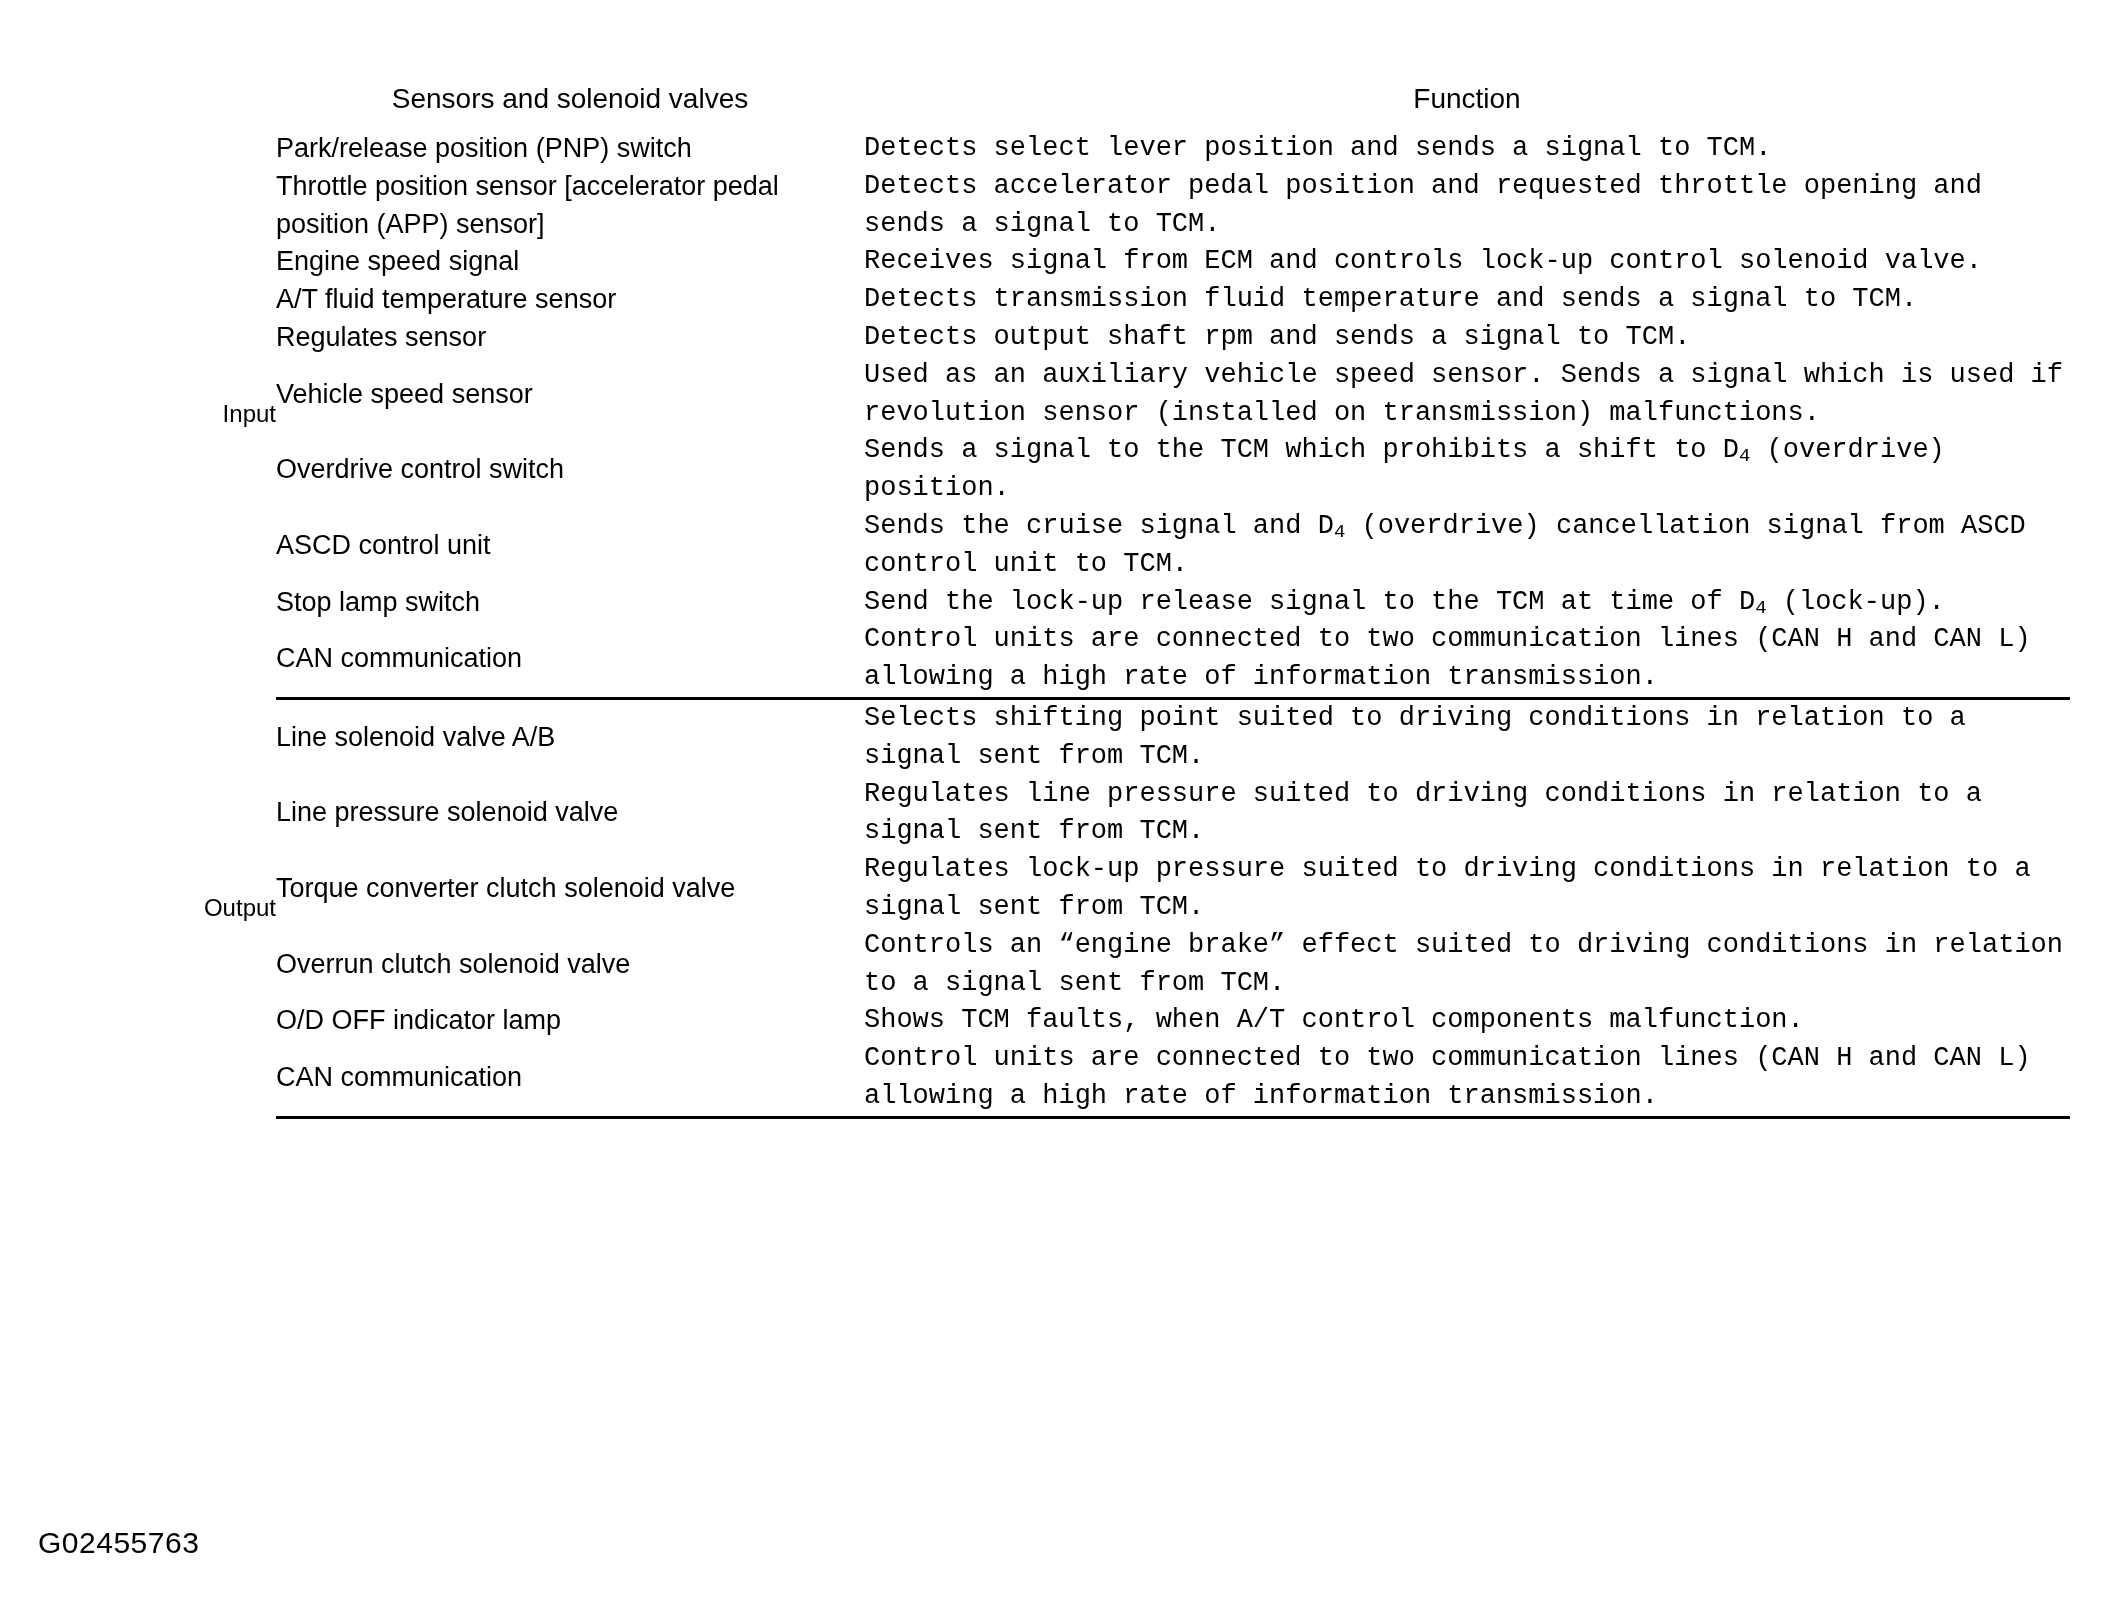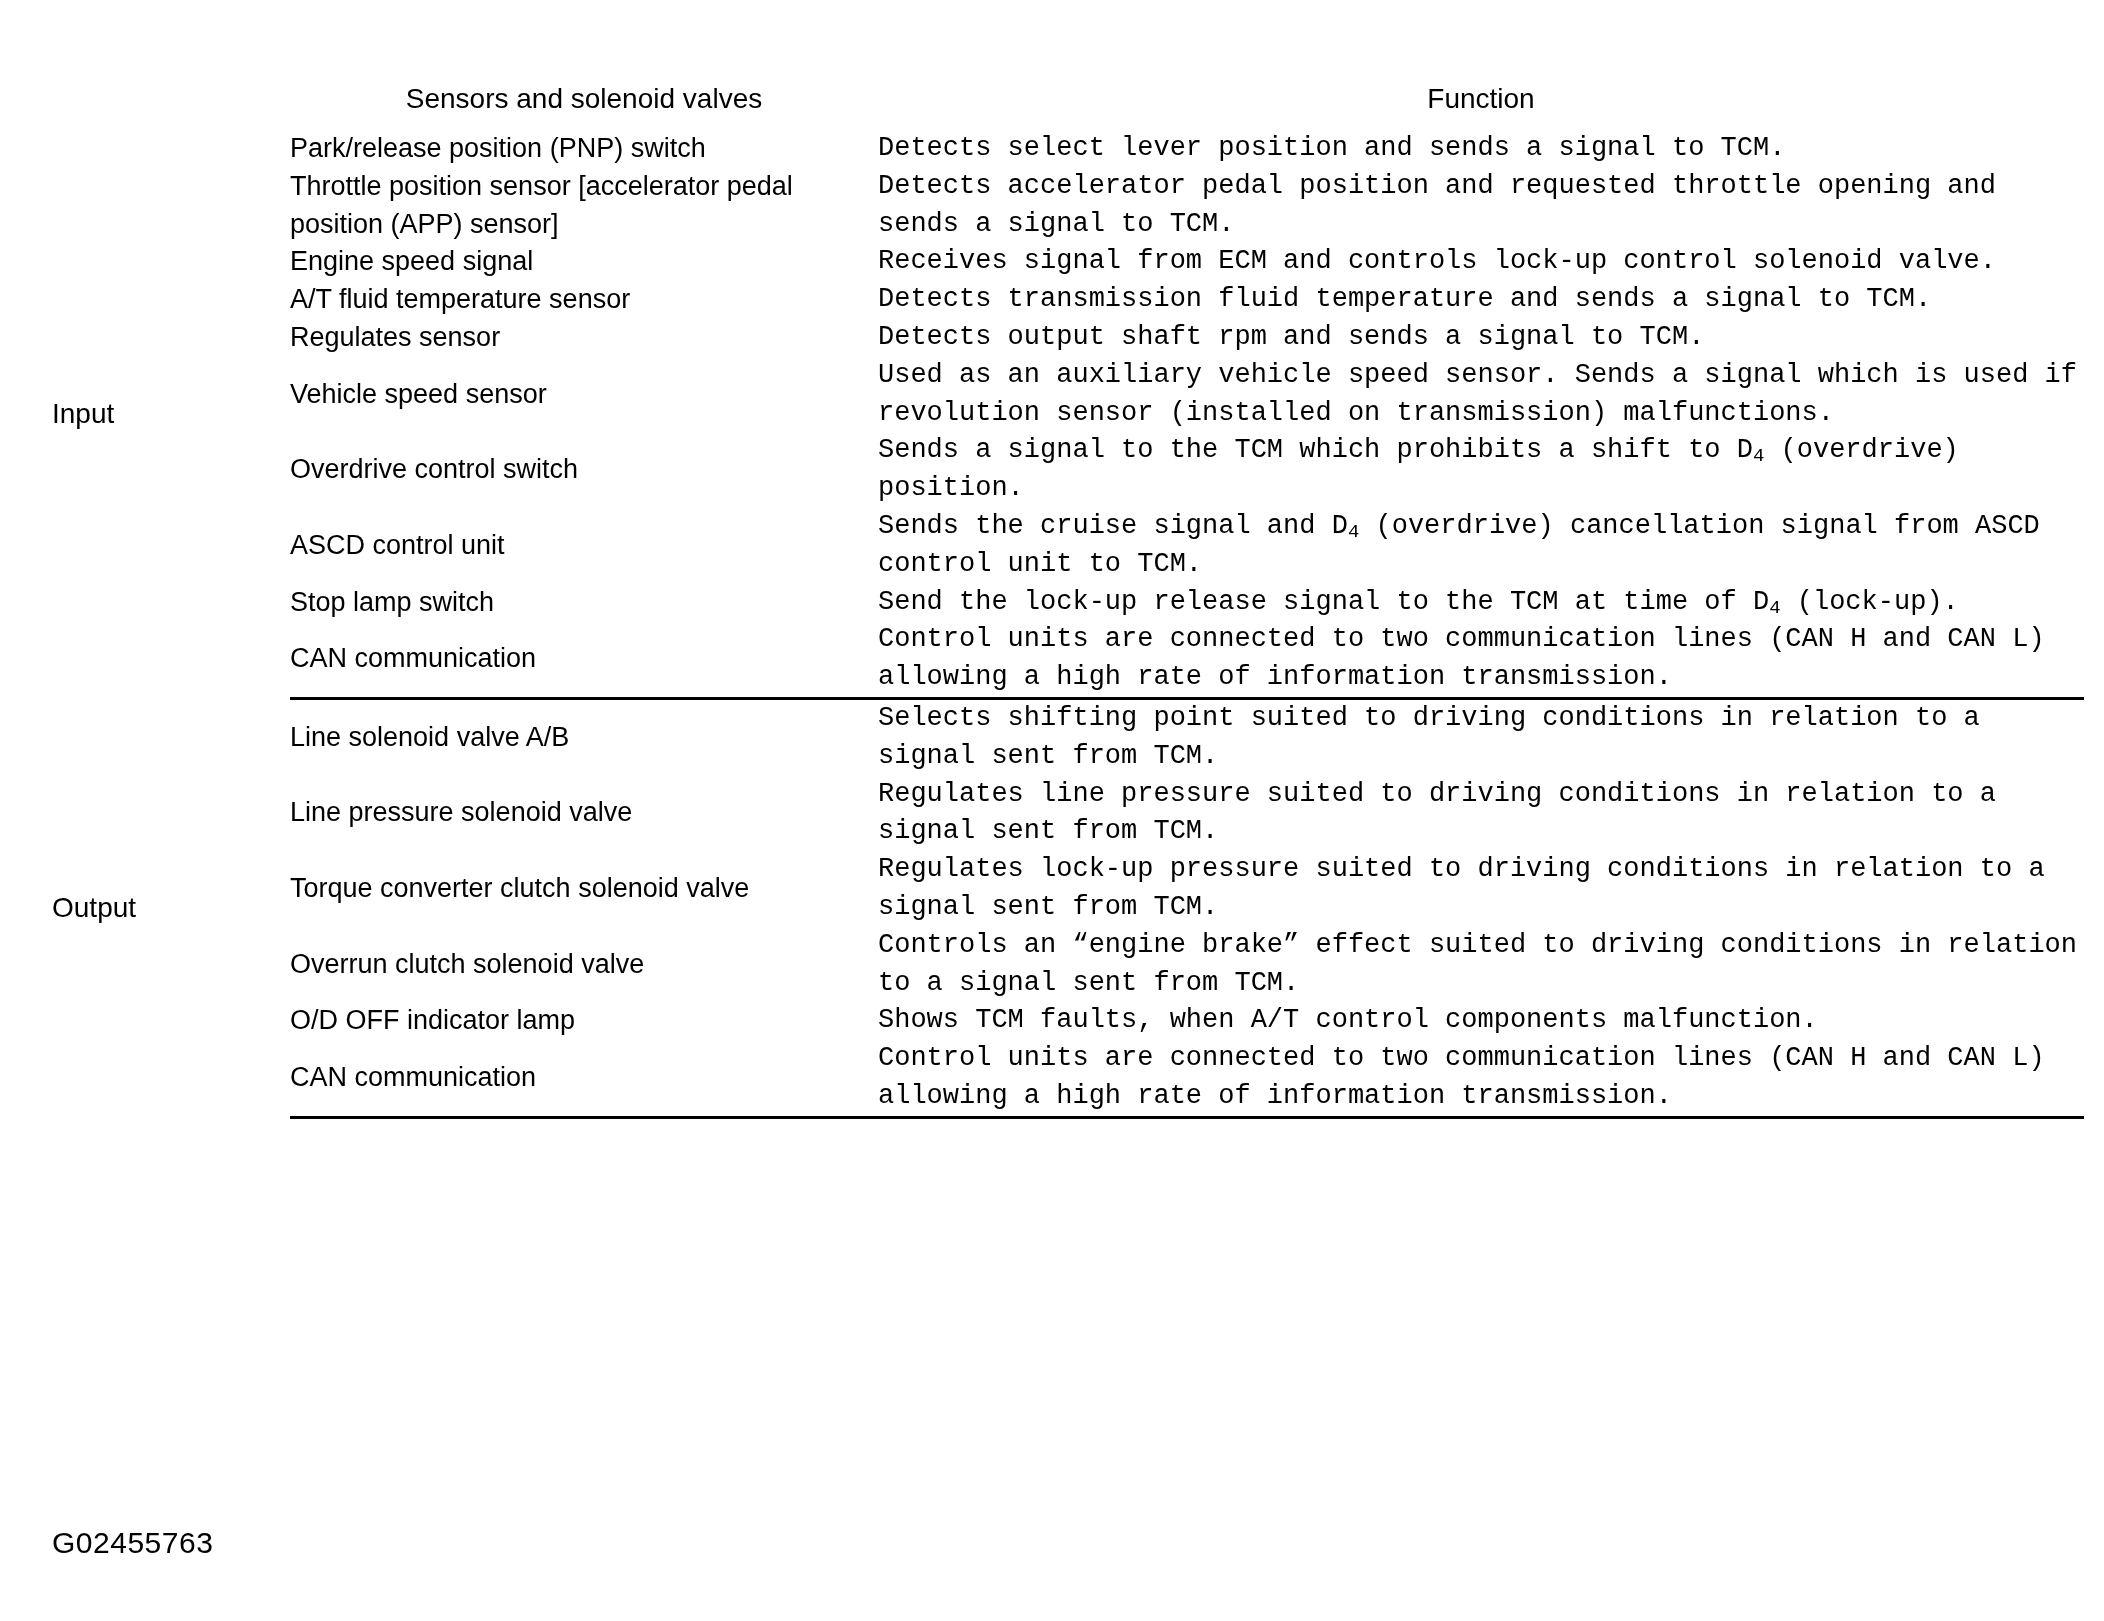--- a/index.html
+++ b/index.html
@@ -9,21 +9,21 @@
   }
   body {
     width: 2104px;
     height: 1621px;
     font-family: "Liberation Sans", sans-serif;
     color: #000000;
     position: relative;
   }
   .page {
     position: absolute;
-    left: 14px;
+    left: 0;
     top: 0;
     width: 1904px;
     height: 1621px;
     box-sizing: border-box;
     border-radius: 18px;
   }
   table.spec {
     position: absolute;
     left: 38px;
     top: 68px;
@@ -51,22 +51,22 @@
   .hdr-blank {
     border-bottom: 3px solid #000;
   }
   
   .vline-r {
     border-right: 2px solid #000;
   }
   .group-cell {
     border-right: 2px solid #000;
     border-bottom: 3px solid #000;
-    text-align: left;
-    font-size: 28px;
+    text-align: right;
+    font-size: 24px;
     vertical-align: middle;
   }
   .item-cell {
     border-right: 2px solid #000;
     border-bottom: 2px solid #000;
     padding: 12px 14px 12px 22px;
     font-size: 27px;
     line-height: 1.4;
     box-sizing: border-box;
   }

